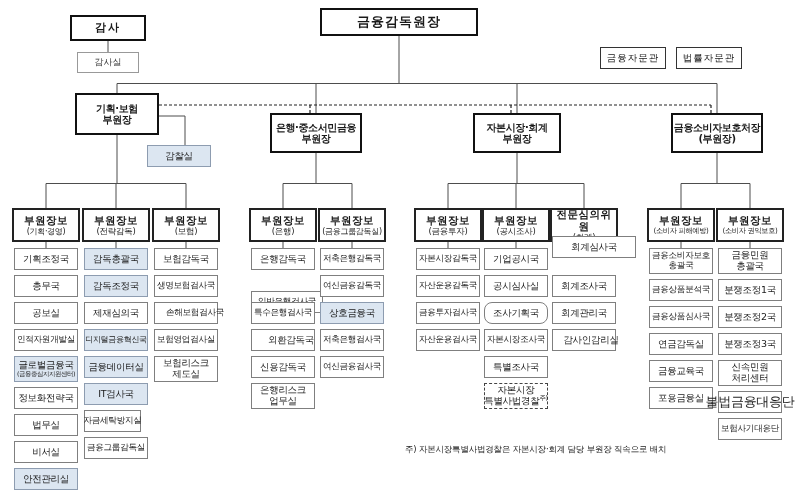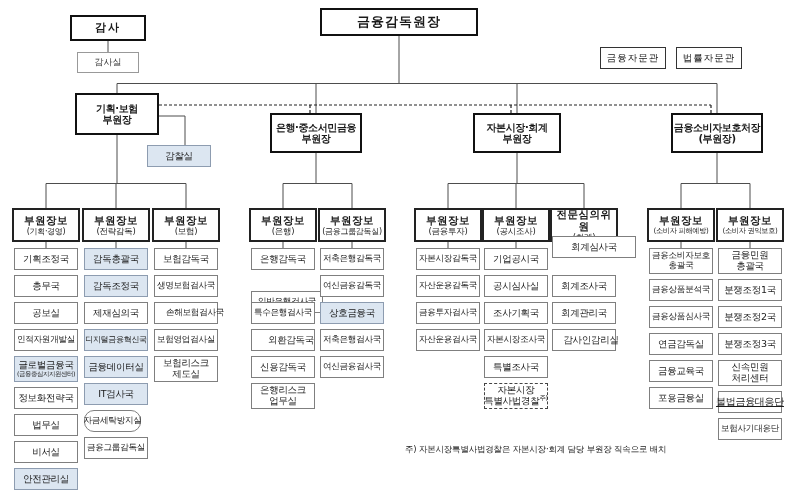--- a/index.html
+++ b/index.html
@@ -163,21 +163,21 @@
     </div>
     <div class="box dept shaded" style="left: 84px; top: 329px; width: 64px; height: 22px;">
       <span class="line" style="font-size: 8px;">디지털금융혁신국</span>
     </div>
     <div class="box dept shaded" style="left: 84px; top: 356px; width: 64px; height: 22px;">
       <span class="line" style="font-size: 9.5px;">금융데이터실</span>
     </div>
     <div class="box dept shaded" style="left: 84px; top: 383px; width: 64px; height: 22px;">
       <span class="line" style="font-size: 9.5px;">IT검사국</span>
     </div>
-    <div class="box dept" style="left: 84px; top: 410px; width: 57px; height: 22px; border-radius: 10px;">
+    <div class="box dept" style="left: 84px; top: 410px; width: 57px; height: 22px;">
       <span class="line" style="font-size: 8.6px;">자금세탁방지실</span>
     </div>
     <div class="box dept" style="left: 84px; top: 437px; width: 64px; height: 22px;">
       <span class="line" style="font-size: 8.6px;">금융그룹감독실</span>
     </div>
     <div class="box head" style="left: 152px; top: 208px; width: 68px; height: 34px;">
       <span class="t">부원장보</span>
       <span class="s" style="font-size: 8.5px;">(보험)</span>
     </div>
     <div class="box dept" style="left: 154px; top: 248px; width: 64px; height: 22px;">
@@ -257,21 +257,21 @@
     <div class="box head" style="left: 482px; top: 208px; width: 68px; height: 34px;">
       <span class="t">부원장보</span>
       <span class="s" style="font-size: 8.5px;">(공시조사)</span>
     </div>
     <div class="box dept" style="left: 484px; top: 248px; width: 64px; height: 22px;">
       <span class="line" style="font-size: 9.5px;">기업공시국</span>
     </div>
     <div class="box dept" style="left: 484px; top: 275px; width: 64px; height: 22px;">
       <span class="line" style="font-size: 9.5px;">공시심사실</span>
     </div>
-    <div class="box dept" style="left: 484px; top: 302px; width: 64px; height: 22px;">
+    <div class="box dept" style="left: 484px; top: 302px; width: 64px; height: 22px; border-radius: 8px;">
       <span class="line" style="font-size: 9.5px;">조사기획국</span>
     </div>
     <div class="box dept" style="left: 484px; top: 329px; width: 64px; height: 22px;">
       <span class="line" style="font-size: 8.6px;">자본시장조사국</span>
     </div>
     <div class="box dept" style="left: 484px; top: 356px; width: 64px; height: 22px;">
       <span class="line" style="font-size: 9.5px;">특별조사국</span>
     </div>
     <div class="box head" style="left: 550px; top: 208px; width: 68px; height: 34px;">
       <span class="t">전문심의위원</span>
@@ -331,18 +331,18 @@
       <span class="line" style="font-size: 9.5px;">분쟁조정2국</span>
     </div>
     <div class="box dept" style="left: 718px; top: 333px; width: 64px; height: 22px;">
       <span class="line" style="font-size: 9.5px;">분쟁조정3국</span>
     </div>
     <div class="box dept" style="left: 718px; top: 360px; width: 64px; height: 26px;">
       <span class="line" style="font-size: 9.5px;">신속민원</span>
       <span class="line" style="font-size: 9.5px;">처리센터</span>
     </div>
     <div class="box dept" style="left: 718px; top: 391px; width: 64px; height: 22px;">
-      <span class="line" style="font-size: 10px; text-decoration: underline;">불법금융대응단</span>
+      <span class="line" style="font-size: 13px;">불법금융대응단</span>
     </div>
     <div class="box dept" style="left: 718px; top: 418px; width: 64px; height: 22px;">
       <span class="line" style="font-size: 8.6px;">보험사기대응단</span>
     </div>
   </div>
 
 </body></html>

